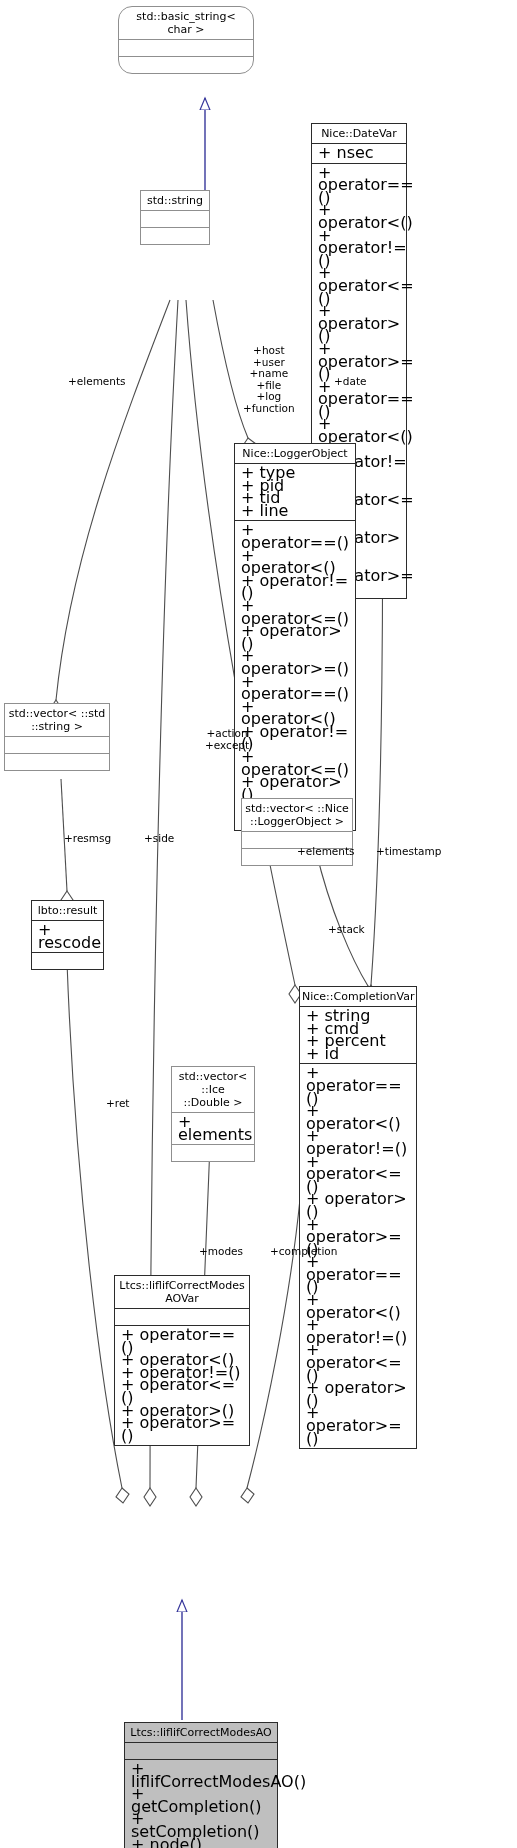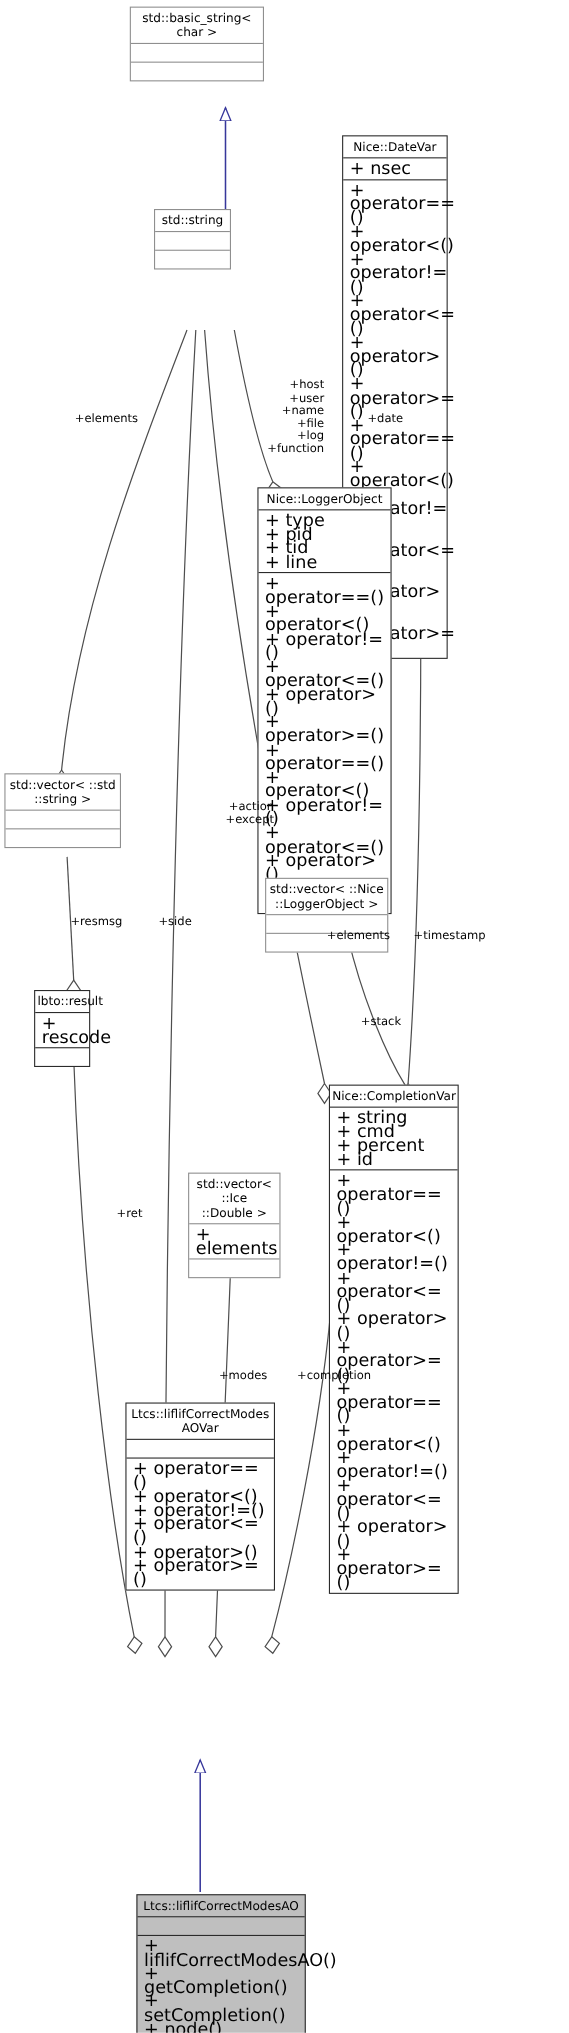--- a/index.html
+++ b/index.html
@@ -26,21 +26,21 @@
   .members{
     font-size:16px;line-height:12.6px;color:#000;padding:3px 4px 3px 6px;
     white-space:pre-line;text-align:left;
   }
   .empty{min-height:17px;}
 
   .edgelabel{
     position:absolute;font-size:10.5px;line-height:11.5px;color:#000;
     white-space:pre-line;
   }
-  .lbl-right{text-align:right;}
+  .lbl-right{text-align:center;}
 </style>
 </head>
 <body>
 
 <div id="canvas">
 
   <svg class="edges" viewBox="0 0 517 1848" xmlns="http://www.w3.org/2000/svg">
     <defs>
       <marker id="inherit" markerWidth="14" markerHeight="12" refX="12" refY="6" orient="auto" markerUnits="userSpaceOnUse">
         <path d="M0,1 L12,6 L0,11 Z" fill="#ffffff" stroke="#37379b" stroke-width="1.2"></path>
@@ -88,21 +88,21 @@
       <polygon points="122,1488 129,1494 123,1503 116,1497" fill="#ffffff" stroke="#4d4d4d"></polygon>
 
       <path d="M210,1144 C 205,1270 200,1400 196,1488"></path>
       <polygon points="196,1488 202,1497 196,1506 190,1497" fill="#ffffff" stroke="#4d4d4d"></polygon>
 
       <path d="M300,1199 C 290,1300 265,1420 247,1488"></path>
       <polygon points="247,1488 254,1494 248,1503 241,1497" fill="#ffffff" stroke="#4d4d4d"></polygon>
     </g>
   </svg>
 
-  <div class="node light" style="left:118px;top:6px;width:122px;">
+  <div class="node light" style="left:118px;top:6px;width:136px;border-radius:14px;">
     <div class="sec title">std::basic_string&lt;
 char &gt;</div>
     <div class="sec members empty"></div>
     <div class="sec members empty"></div>
   </div>
 
   <div class="node light" style="left:140px;top:190px;width:70px;">
     <div class="sec title">std::string</div>
     <div class="sec members empty"></div>
     <div class="sec members empty"></div>
@@ -152,21 +152,21 @@
     <div class="sec members empty"></div>
   </div>
 
   <div class="node light" style="left:241px;top:798px;width:112px;">
     <div class="sec title">std::vector&lt; ::Nice
 ::LoggerObject &gt;</div>
     <div class="sec members empty"></div>
     <div class="sec members empty"></div>
   </div>
 
-  <div class="node dark" style="left:31px;top:900px;width:51px;">
+  <div class="node dark" style="left:31px;top:900px;width:73px;">
     <div class="sec title">lbto::result</div>
     <div class="sec members">+ rescode</div>
     <div class="sec members empty"></div>
   </div>
 
   <div class="node light" style="left:171px;top:1066px;width:84px;">
     <div class="sec title">std::vector&lt; ::Ice
 ::Double &gt;</div>
     <div class="sec members">+ elements</div>
     <div class="sec members empty"></div>

